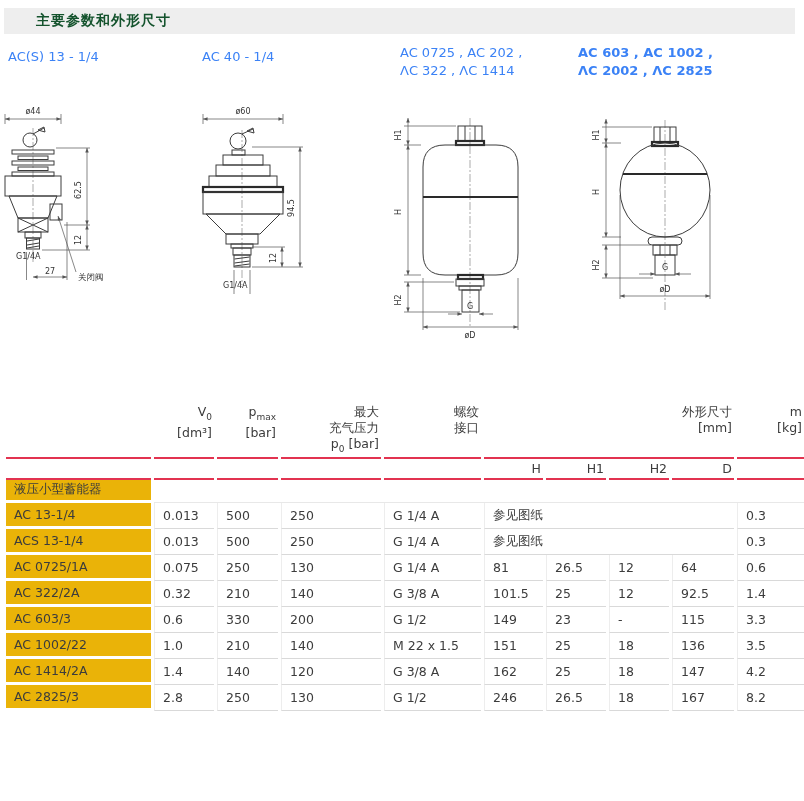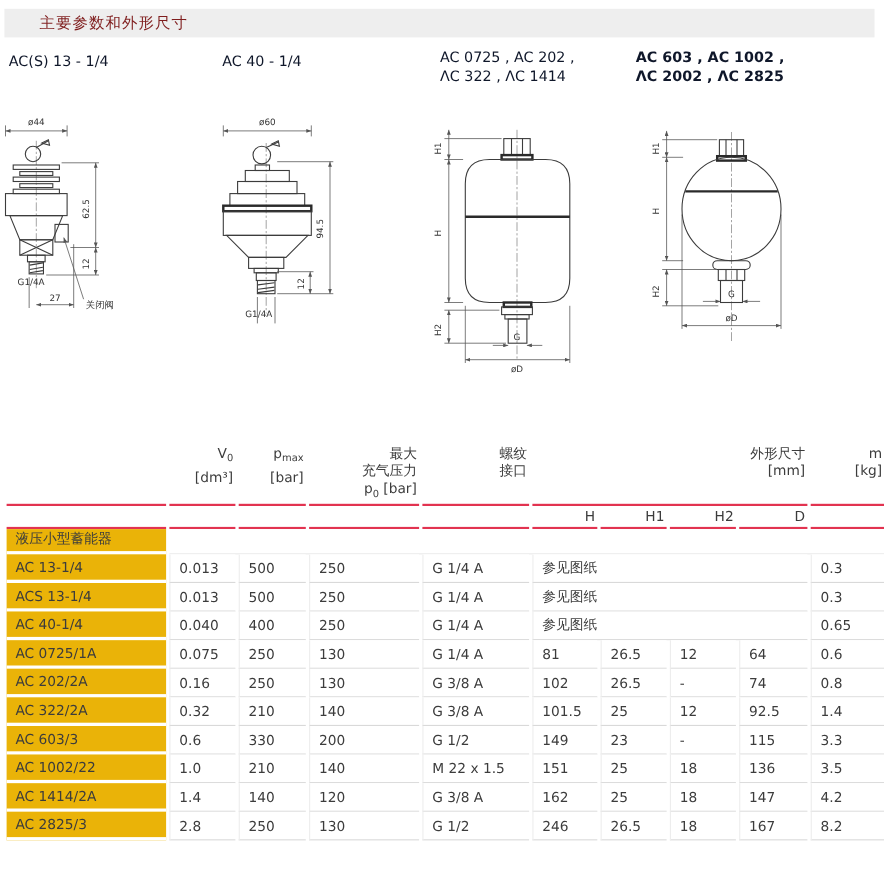--- a/index.html
+++ b/index.html
@@ -1,22 +1,22 @@
 <!DOCTYPE html>
 <html><head>
 <meta charset="utf-8">
 <style>
   html,body{margin:0;padding:0;}
   body{
     width:804px;height:801px;position:relative;background:#ffffff;
     font-family:"DejaVu Sans","Liberation Sans",sans-serif;color:#3c3c3c;overflow:hidden;
   }
   .title-bar{position:absolute;left:4px;top:8px;width:791px;height:26px;background:#eeeeee;display:flex;align-items:center;}
-  .title-text{color:#7f1d1d;font-weight:normal;font-size:14px;padding-left:32px;letter-spacing:1px;}
-  .fig-label{position:absolute;font-size:13px;color:#0f172a;line-height:18px;white-space:nowrap;}
+  .title-text{color:#14532d;font-weight:bold;font-size:14px;padding-left:32px;letter-spacing:1px;}
+  .fig-label{position:absolute;font-size:13px;color:#3b82f6;line-height:18px;white-space:nowrap;}
   .fig-svg{position:absolute;}
   svg text{font-family:"DejaVu Sans","Liberation Sans",sans-serif;font-size:8px;fill:#333;}
   svg .dimtxt{font-size:8px;}
   svg .cn{font-size:8.5px;}
   .draw{stroke:#3c3c3c;stroke-width:1;fill:none;}
   .thick{stroke:#2a2a2a;stroke-width:2.2;fill:none;}
   .dim{stroke:#555;stroke-width:0.7;fill:none;}
   .cl{stroke:#888;stroke-width:0.7;fill:none;stroke-dasharray:8 2 2 2;}
 
   .spec-table{position:absolute;left:3px;top:398px;width:799px;border-collapse:separate;border-spacing:3px 0;table-layout:fixed;font-size:12.5px;color:#3c3c3c;}
@@ -322,53 +322,32 @@
     <tr class="data-row">
       <td class="first">ACS 13-1/4</td>
       <td class="data">0.013</td>
       <td class="data">500</td>
       <td class="data">250</td>
       <td class="data">G 1/4 A</td>
       <td class="data" colspan="4">参见图纸</td>
       <td class="data">0.3</td>
     </tr>
     <tr class="data-row">
-      <td class="first">AC 40-1/4</td>
-      <td class="data">0.040</td>
-      <td class="data">400</td>
-      <td class="data">250</td>
-      <td class="data">G 1/4 A</td>
-      <td class="data" colspan="4">参见图纸</td>
-      <td class="data">0.65</td>
-    </tr>
-    <tr class="data-row">
       <td class="first">AC 0725/1A</td>
       <td class="data">0.075</td>
       <td class="data">250</td>
       <td class="data">130</td>
       <td class="data">G 1/4 A</td>
       <td class="data">81</td>
       <td class="data">26.5</td>
       <td class="data">12</td>
       <td class="data">64</td>
       <td class="data">0.6</td>
     </tr>
     <tr class="data-row">
-      <td class="first">AC 202/2A</td>
-      <td class="data">0.16</td>
-      <td class="data">250</td>
-      <td class="data">130</td>
-      <td class="data">G 3/8 A</td>
-      <td class="data">102</td>
-      <td class="data">26.5</td>
-      <td class="data">-</td>
-      <td class="data">74</td>
-      <td class="data">0.8</td>
-    </tr>
-    <tr class="data-row">
       <td class="first">AC 322/2A</td>
       <td class="data">0.32</td>
       <td class="data">210</td>
       <td class="data">140</td>
       <td class="data">G 3/8 A</td>
       <td class="data">101.5</td>
       <td class="data">25</td>
       <td class="data">12</td>
       <td class="data">92.5</td>
       <td class="data">1.4</td>

